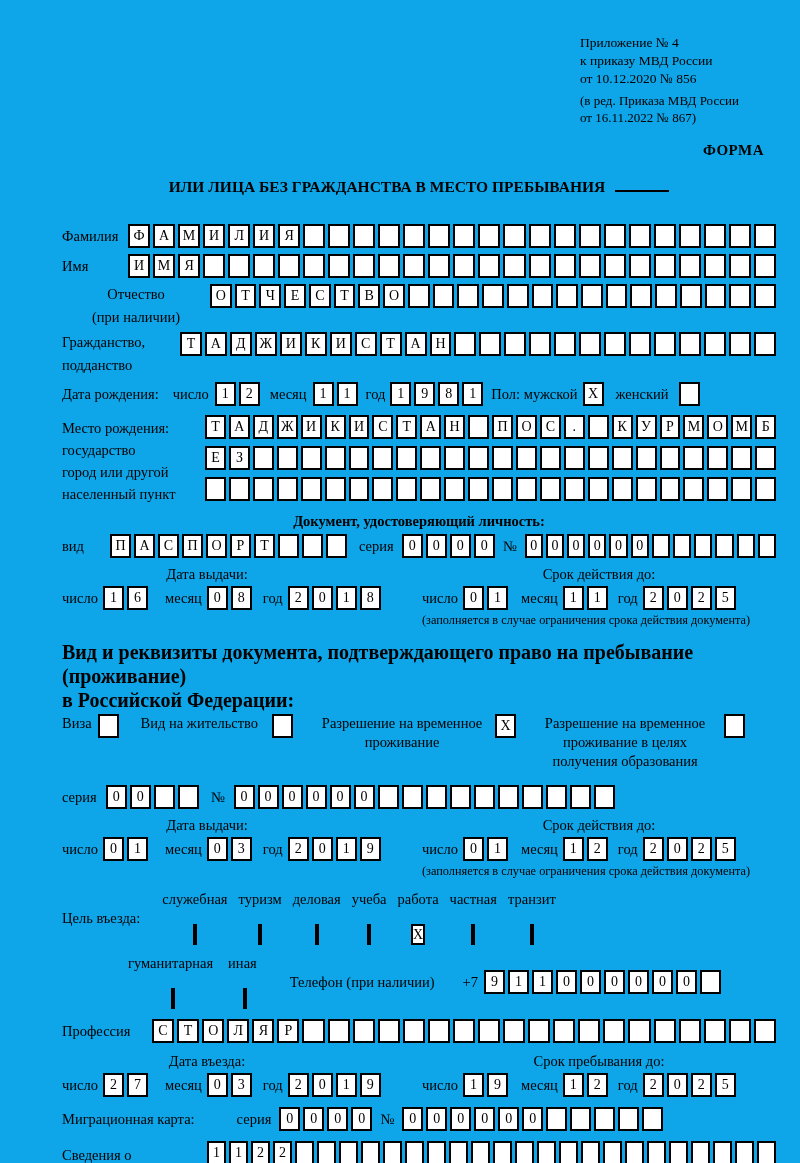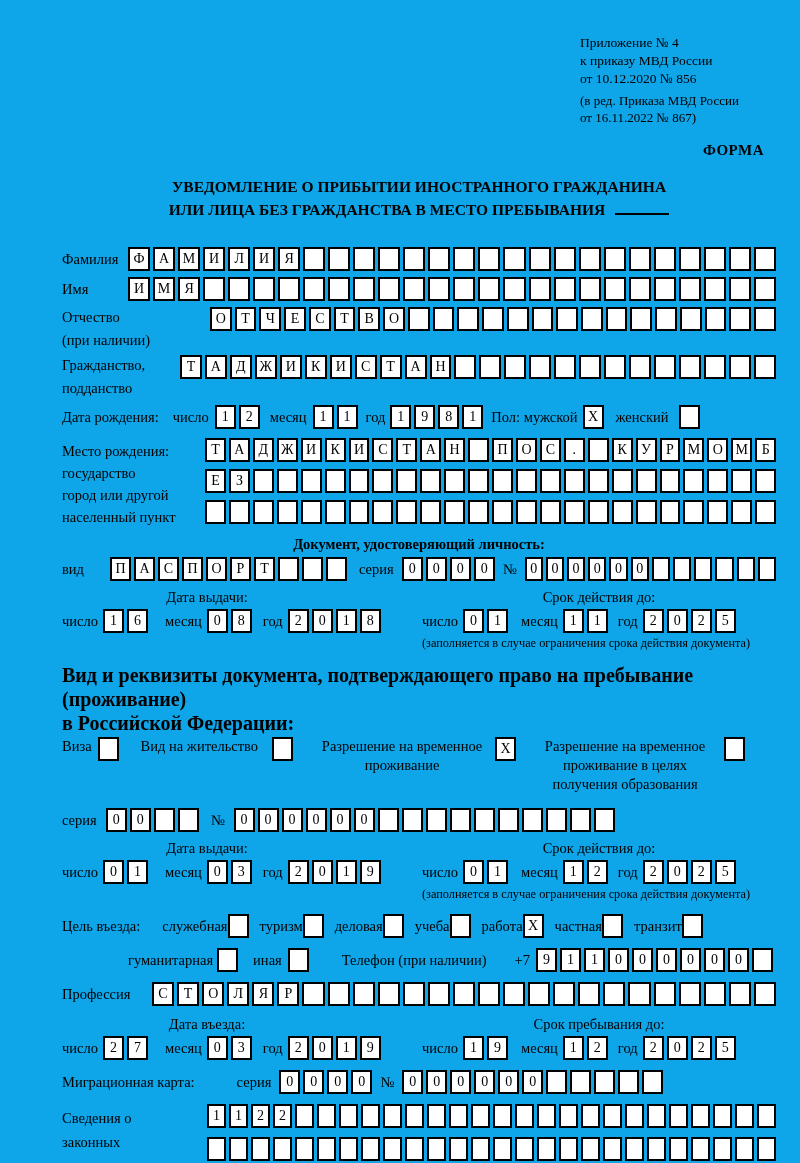--- a/index.html
+++ b/index.html
@@ -25,21 +25,21 @@
   .cell{
     border:2px solid #000;height:20px;flex:1;min-width:0;background:#fff;
     display:flex;align-items:center;justify-content:center;
     font-size:14px;line-height:1;
   }
   .cells.cf{flex:none;}
   .cells.cf .cell{flex:0 0 17px;}
   .cell.cb{flex:0 0 17px;display:inline-flex;vertical-align:middle;}
 
   .w-name{width:66px;}
-  .w-patr{width:148px;padding-top:2px;}
+  .w-patr{width:148px;padding-top:2px;text-align:center;}
   .w-cit{width:118px;padding-top:2px;}
   .w-place{width:143px;padding-top:2px;}
   .w-kind{width:48px;}
   .w-prof{width:90px;}
   .w-reps{width:145px;padding-top:2px;}
   .stack3{flex:1;display:flex;flex-direction:column;gap:7px;}
 
   .center-bold{margin-top:8px;text-align:center;font-weight:bold;font-size:14.5px;}
 
   .dpair{display:flex;margin-top:8px;}
@@ -54,42 +54,41 @@
   .para{margin-top:12px;font-size:20px;line-height:24px;font-weight:bold;}
 
   .opts{display:flex;align-items:flex-start;margin-top:2px;}
   .opt{display:flex;align-items:flex-start;gap:8px;}
   .olbl{font-size:14.5px;line-height:19px;}
   .olbl.center{text-align:center;}
   .w-opt2{width:170px;}
   .w-opt3{width:182px;}
 
   .inlineopts{display:flex;align-items:center;margin-top:10px;}
-  .io{display:flex;align-items:center;gap:0;margin-right:11px;}
+  .io{display:flex;align-items:center;gap:16px;margin-right:11px;flex-direction:column;}
   .io:last-child{margin-right:0;}
 </style>
 </head>
 <body>
 
 <div class="page">
 
   <div class="annex">
     <div>Приложение № 4</div>
     <div>к приказу МВД России</div>
     <div>от 10.12.2020 № 856</div>
     <div class="annex-ed">
       <div>(в ред. Приказа МВД России</div>
       <div>от 16.11.2022 № 867)</div>
     </div>
   </div>
 
   <div class="forma">ФОРМА</div>
 
   <div class="title">
-    <div>УВЕДОМЛЕНИЕ О ПРИБЫТИИ ИНОСТРАННОГО ГРАЖДАНИНА</div>
     <div><span>ИЛИ ЛИЦА БЕЗ ГРАЖДАНСТВА В МЕСТО ПРЕБЫВАНИЯ</span><span class="uline"></span></div>
   </div>
 
 
   <div class="row" style="margin-top:26px;">
     <div class="label w-name">Фамилия</div>
     <div class="cells">
         <span class="cell">Ф</span>
         <span class="cell">А</span>
         <span class="cell">М</span>

